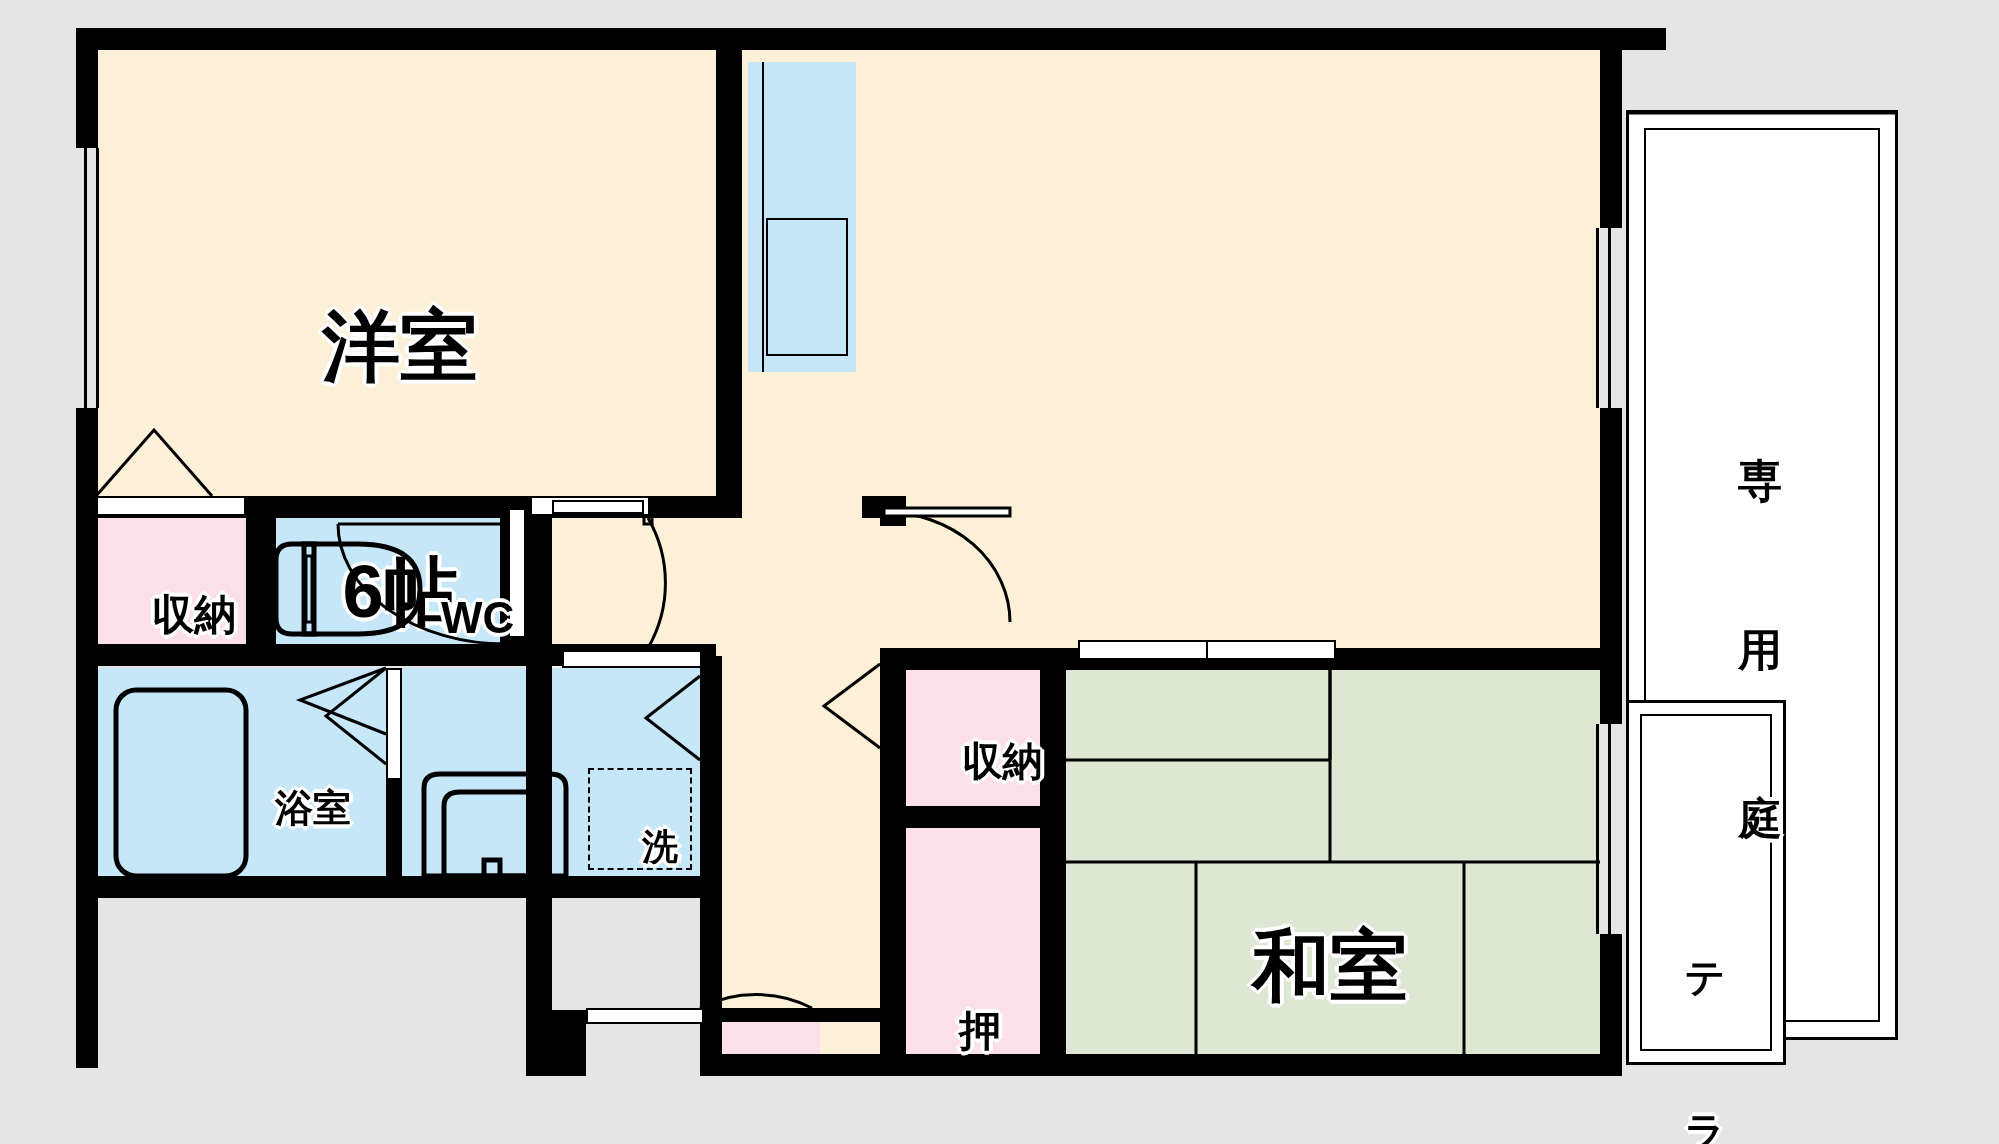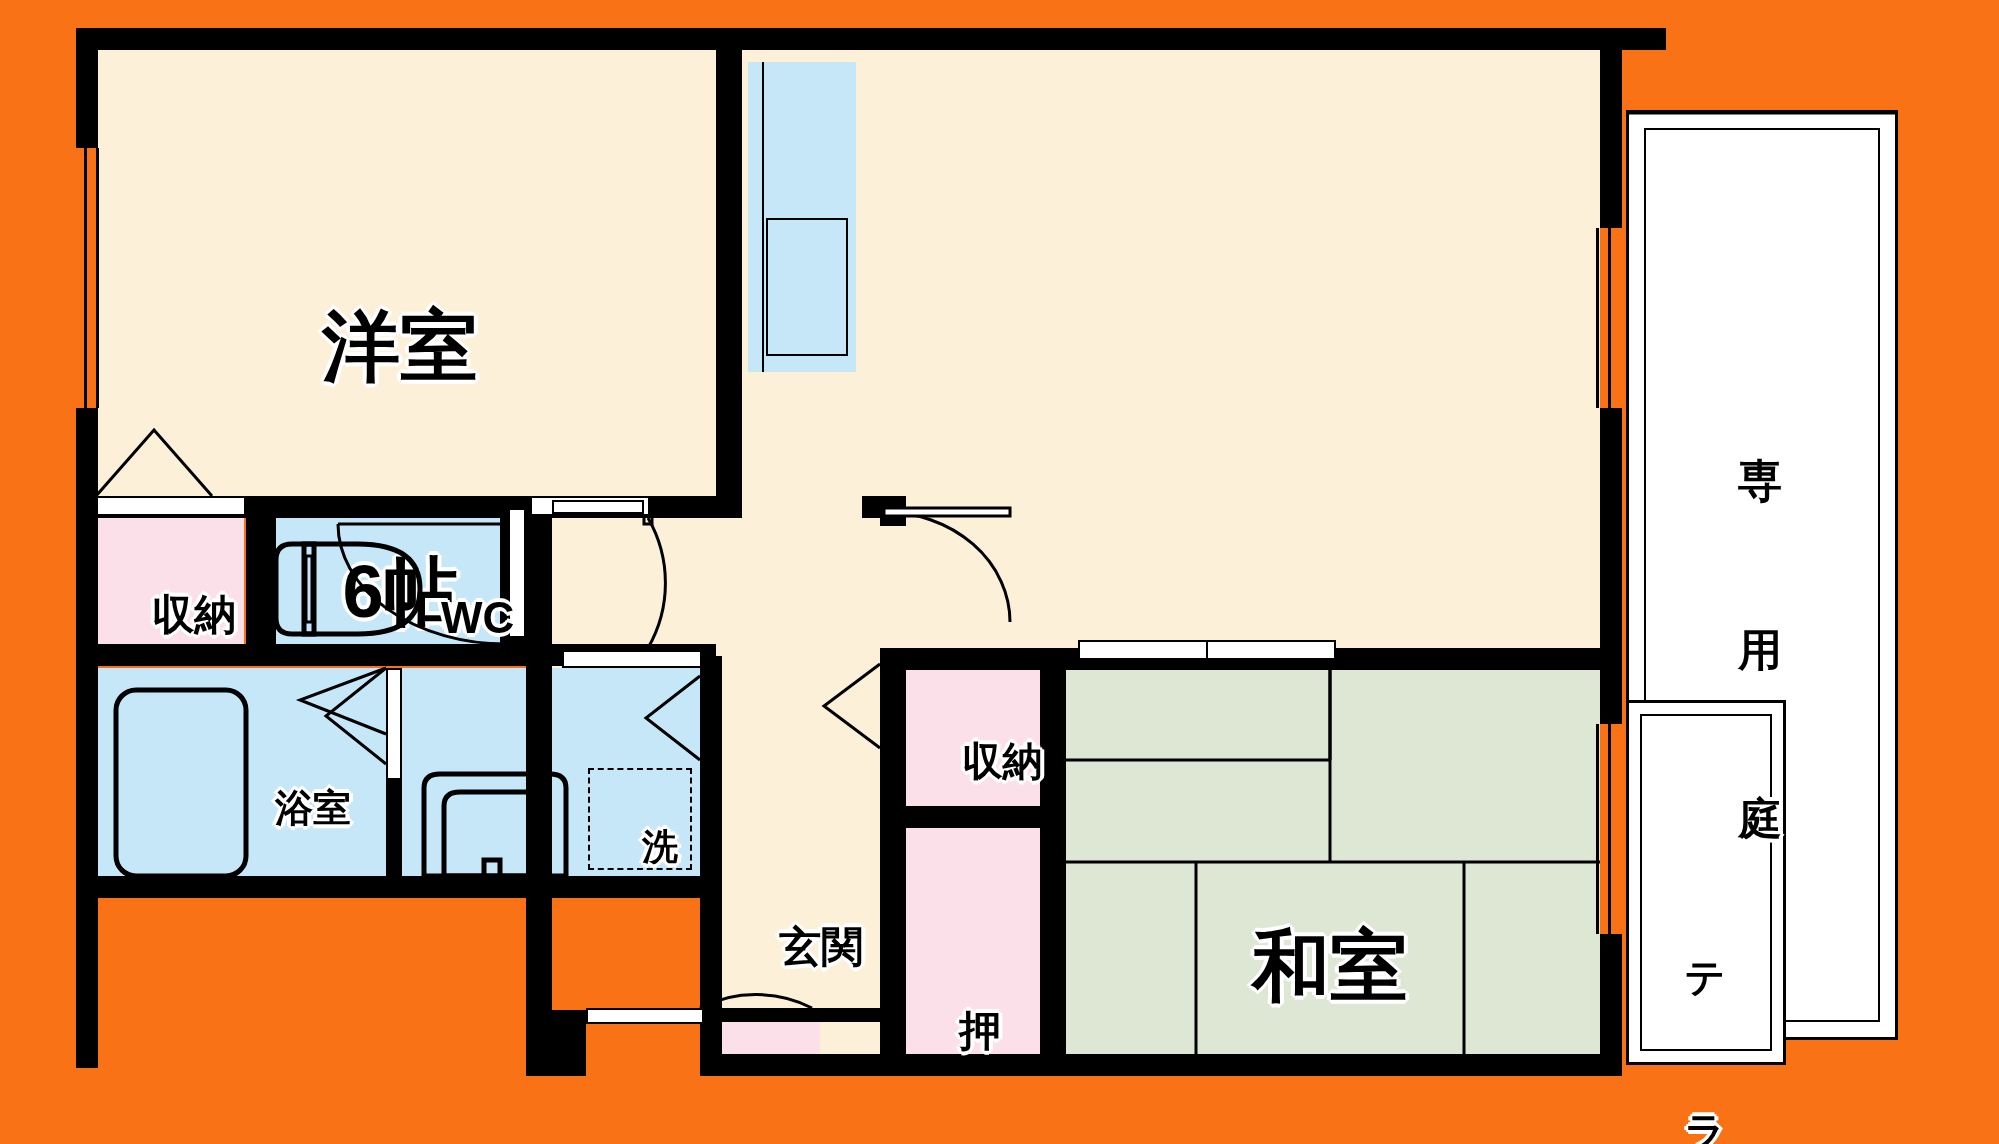--- a/index.html
+++ b/index.html
@@ -1,17 +1,17 @@
 <!DOCTYPE html>
 <html><head>
 <meta charset="utf-8">
 <style>
   html,body{margin:0;padding:0;background:#ffffff;}
   body{font-family:"Liberation Sans","DejaVu Sans",sans-serif;}
-  #plan{position:relative;width:1999px;height:1144px;background:#f97316;overflow:hidden;}
+  #plan{position:relative;width:1999px;height:1144px;background:#e5e5e5;overflow:hidden;}
   .room{position:absolute;box-sizing:border-box;}
   .wallblk{position:absolute;background:#000000;box-sizing:border-box;}
   .thinline{position:absolute;background:#000000;}
   .lblwrap{position:absolute;text-align:center;line-height:1.06;
            font-weight:bold;color:#000;white-space:pre;}
   .lblwrap .t{ text-shadow:
       3px 0 0 #fff,-3px 0 0 #fff,0 3px 0 #fff,0 -3px 0 #fff,
       2px 2px 0 #fff,-2px 2px 0 #fff,2px -2px 0 #fff,-2px -2px 0 #fff,
       4px 0 0 #fff,-4px 0 0 #fff,0 4px 0 #fff,0 -4px 0 #fff; }
 
@@ -164,23 +164,20 @@
   <div class="lblwrap t" style="left:222px;top:748px;width:140px;font-size:38px;">
     <span class="t">浴室</span>
   </div>
 
 
   <div class="dash" style="left:588px;top:768px;width:104px;height:102px;background:transparent;border-width:2px;"></div>
   <div class="lblwrap t" style="left:588px;top:790px;width:104px;font-size:36px;">
     <span class="t">洗</span>
   </div>
 
-  <div class="lblwrap t" style="left:718px;top:880px;width:160px;font-size:42px;">
-    <span class="t">玄関</span>
-  </div>
 
 
   <div class="lblwrap t" style="left:918px;top:698px;width:124px;font-size:40px;">
     <span class="t">収納</span>
   </div>
 
   <div class="lblwrap" style="left:918px;top:900px;width:124px;font-size:42px;line-height:1.25;">
     <div class="t">押</div>
     
   </div>

